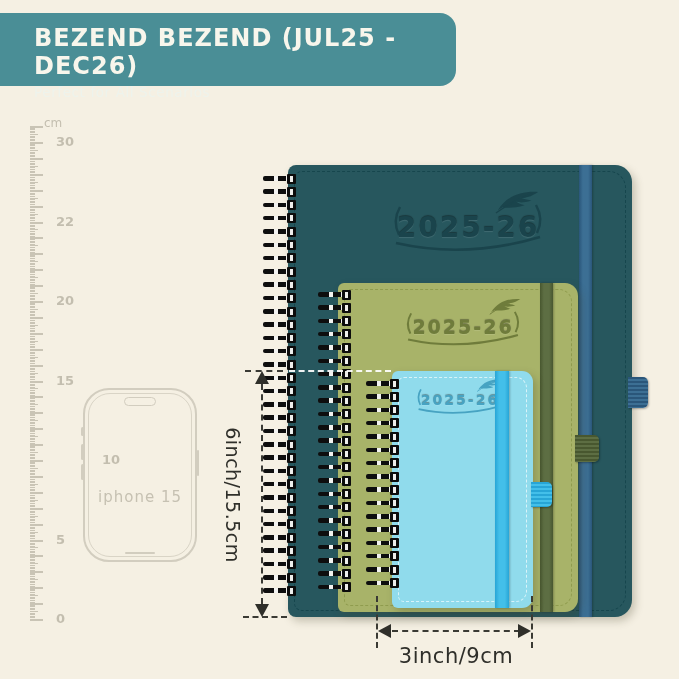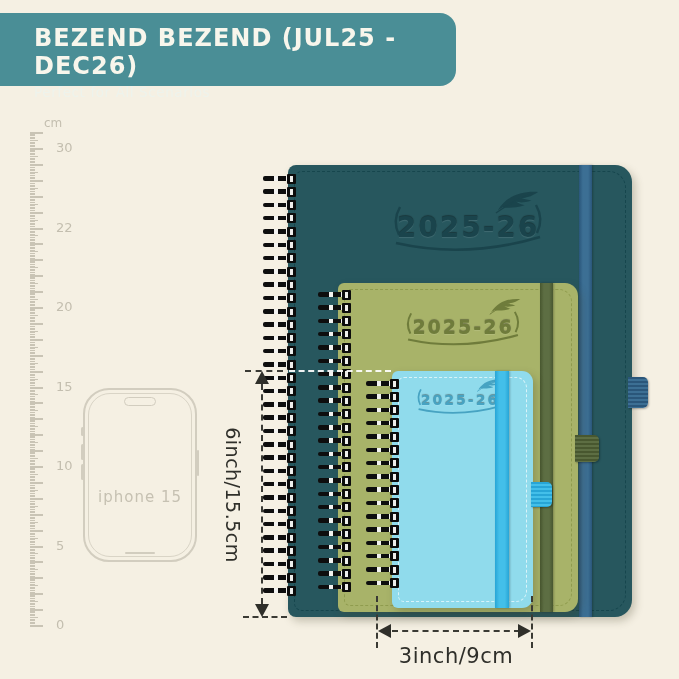--- a/index.html
+++ b/index.html
@@ -13,21 +13,21 @@
   .banner-title { color:#f8f6ec; font-size:24px; font-weight:bold; letter-spacing:1px; }
   .banner-sub   { color:#eef3ec; font-size:13.5px; letter-spacing:.6px; margin-top:4px; }
 
   
   .intro { position:absolute; left:288px; top:105px; color:#3a3a34; font-size:17px;
            line-height:26px; letter-spacing:.4px; }
 
   
   .ruler { position:absolute; left:30px; top:122px; width:80px; height:500px; }
   .ruler-unit { position:absolute; left:14px; top:-6px; font-size:12px; color:#c3beaf; }
-  #ruler-ticks { position:absolute; left:0; top:10px; width:80px; height:494px; }
+  #ruler-ticks { position:absolute; left:0; top:4px; width:80px; height:494px;font-weight:bold; }
   .tick  { position:absolute; height:1px; background:#c9c4b5; width:5px; }
   .tick.half { width:8px; }
   .tick.cm   { width:13px; height:2px; }
   .rlabel { position:absolute; left:26px; font-size:13px; color:#c3beaf; }
 
   
   .phone { position:absolute; left:83px; top:388px; width:114px; height:174px;
            border:2px solid #d2cdbf; border-radius:26px; }
   .phone-inner { position:absolute; left:3px; top:3px; right:3px; bottom:3px;
                  border:1px solid #d9d4c6; border-radius:22px; }
@@ -437,21 +437,21 @@
         <div class="tick half" style="top: 8.05px; left: 0px;"></div>
         <div class="tick" style="top: 6.46px; left: 0px;"></div>
         <div class="tick" style="top: 4.87px; left: 0px;"></div>
         <div class="tick" style="top: 3.28px; left: 0px;"></div>
         <div class="tick" style="top: 1.69px; left: 0px;"></div>
         <div class="tick cm" style="top: 0.1px; left: 0px;"></div>
         <div class="rlabel" style="top: 8px;">30</div>
         <div class="rlabel" style="top: 87.5px;">22</div>
         <div class="rlabel" style="top: 167px;">20</div>
         <div class="rlabel" style="top: 246.5px;">15</div>
-        <div class="rlabel" style="top: 326px;">10</div>
+        <div class="rlabel" style="top: 326px; margin-left: 46px;">10</div>
         <div class="rlabel" style="top: 405.5px;">5</div>
         <div class="rlabel" style="top: 485px;">0</div>
       </div>
   </div>
 
   <div class="phone">
     <div class="phone-inner"></div>
     <div class="phone-island"></div>
     <div class="phone-label">iphone 15</div>
     <div class="phone-home"></div>

